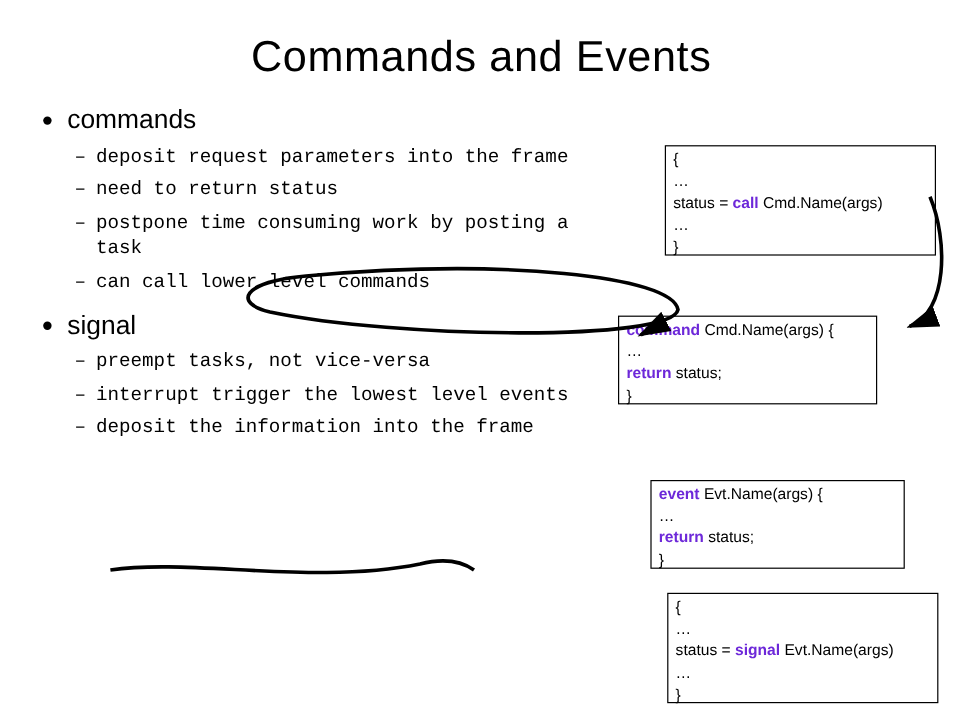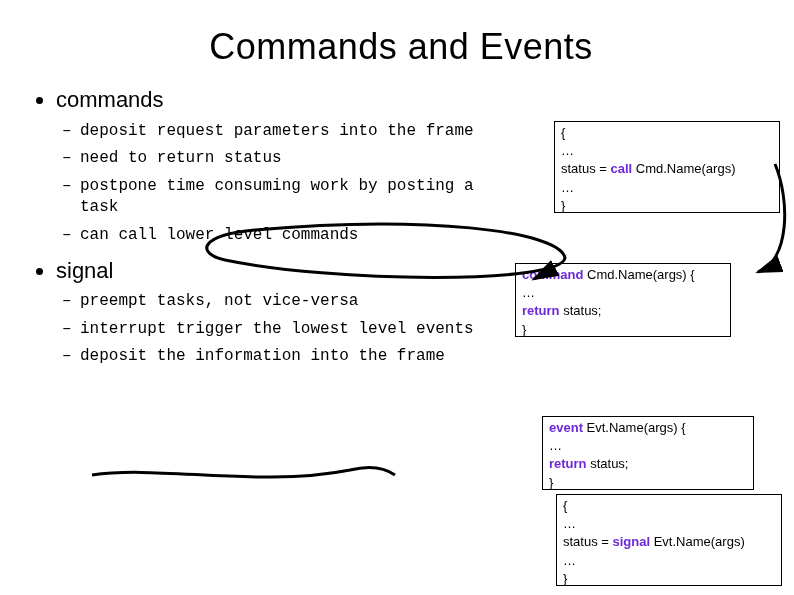--- a/index.html
+++ b/index.html
@@ -66,21 +66,21 @@
     background: #fff;
     font-family: Arial, Helvetica, sans-serif;
     font-size: 13px;
     line-height: 1.4;
     padding: 2px 6px 2px 6px;
     box-sizing: border-box;
   }
   .codebox .kw { font-weight: bold; color: #6d28d9; }
   .cb1 { left: 554px; top: 121px; width: 226px; height: 92px; z-index: 2; }
   .cb2 { left: 515px; top: 263px; width: 216px; height: 74px; z-index: 0; }
-  .cb3 { left: 542px; top: 416px; width: 212px; height: 74px; }
+  .cb3 { left: 542px; top: 400px; width: 212px; height: 74px; }
   .cb4 { left: 556px; top: 494px; width: 226px; height: 92px; }
   
   svg.overlay {
     position: absolute;
     left: 0; top: 0;
     width: 794px; height: 595px;
     pointer-events: none;
     z-index: 3;
   }
 </style>

